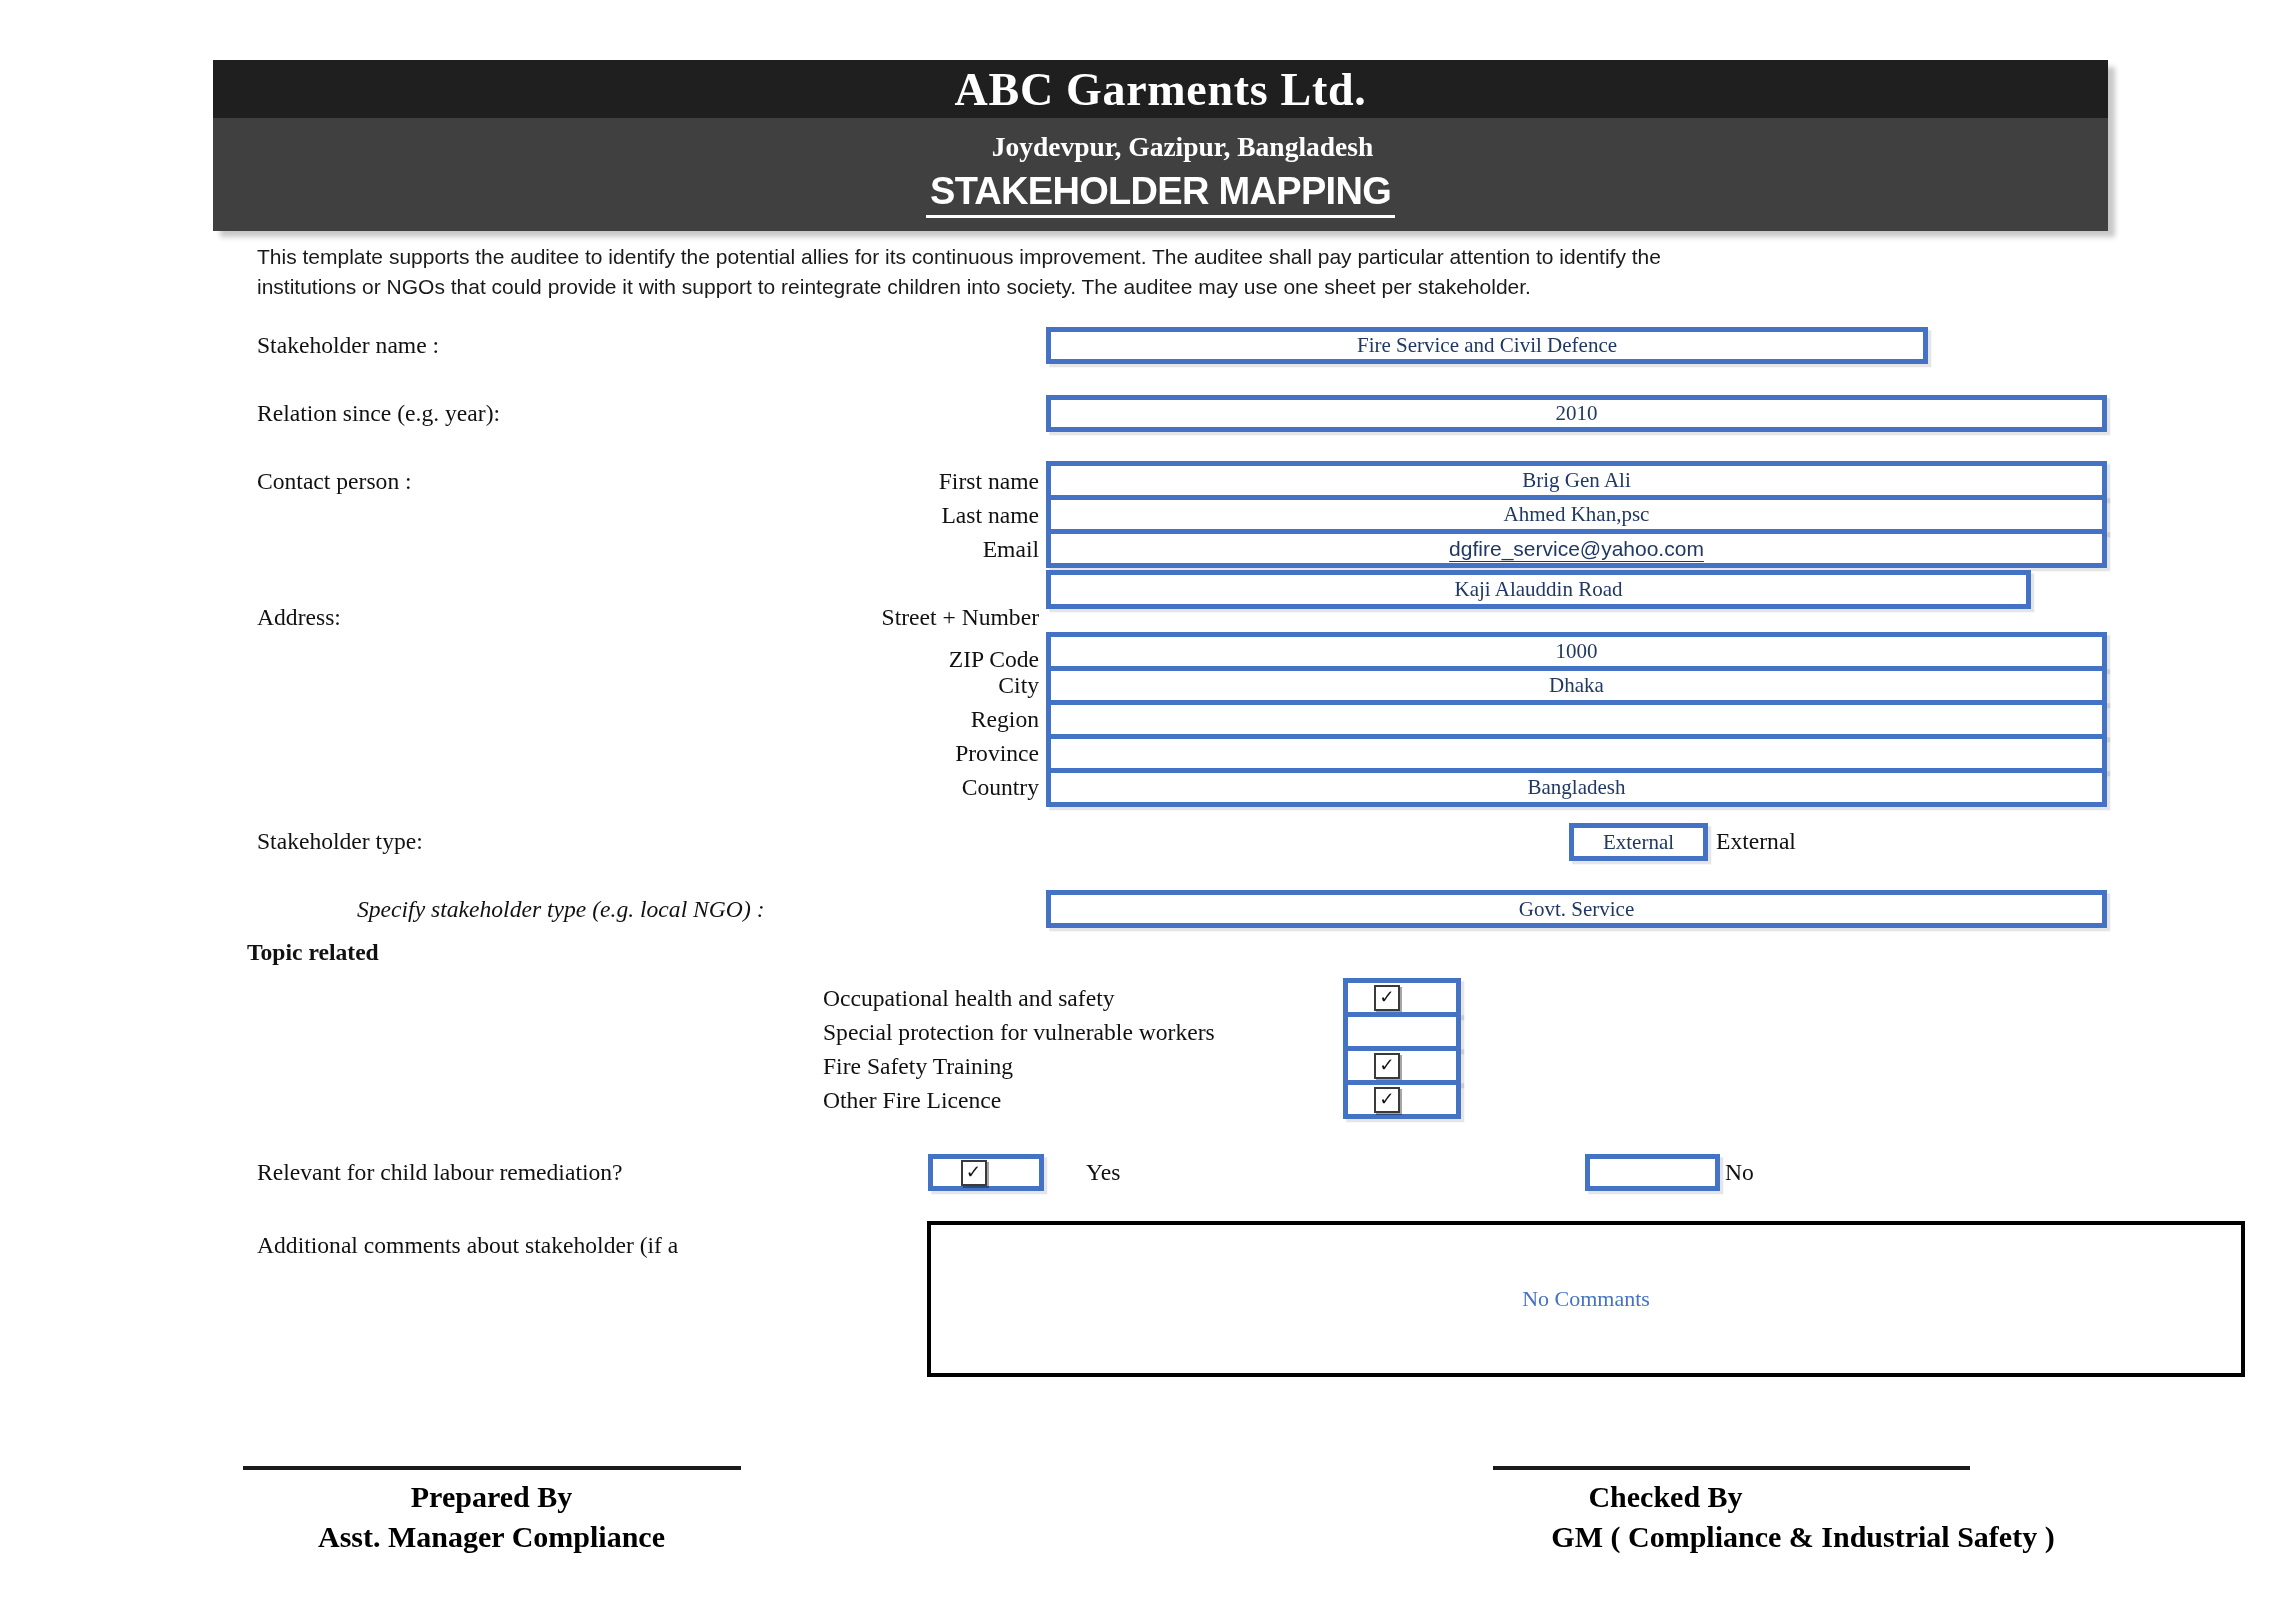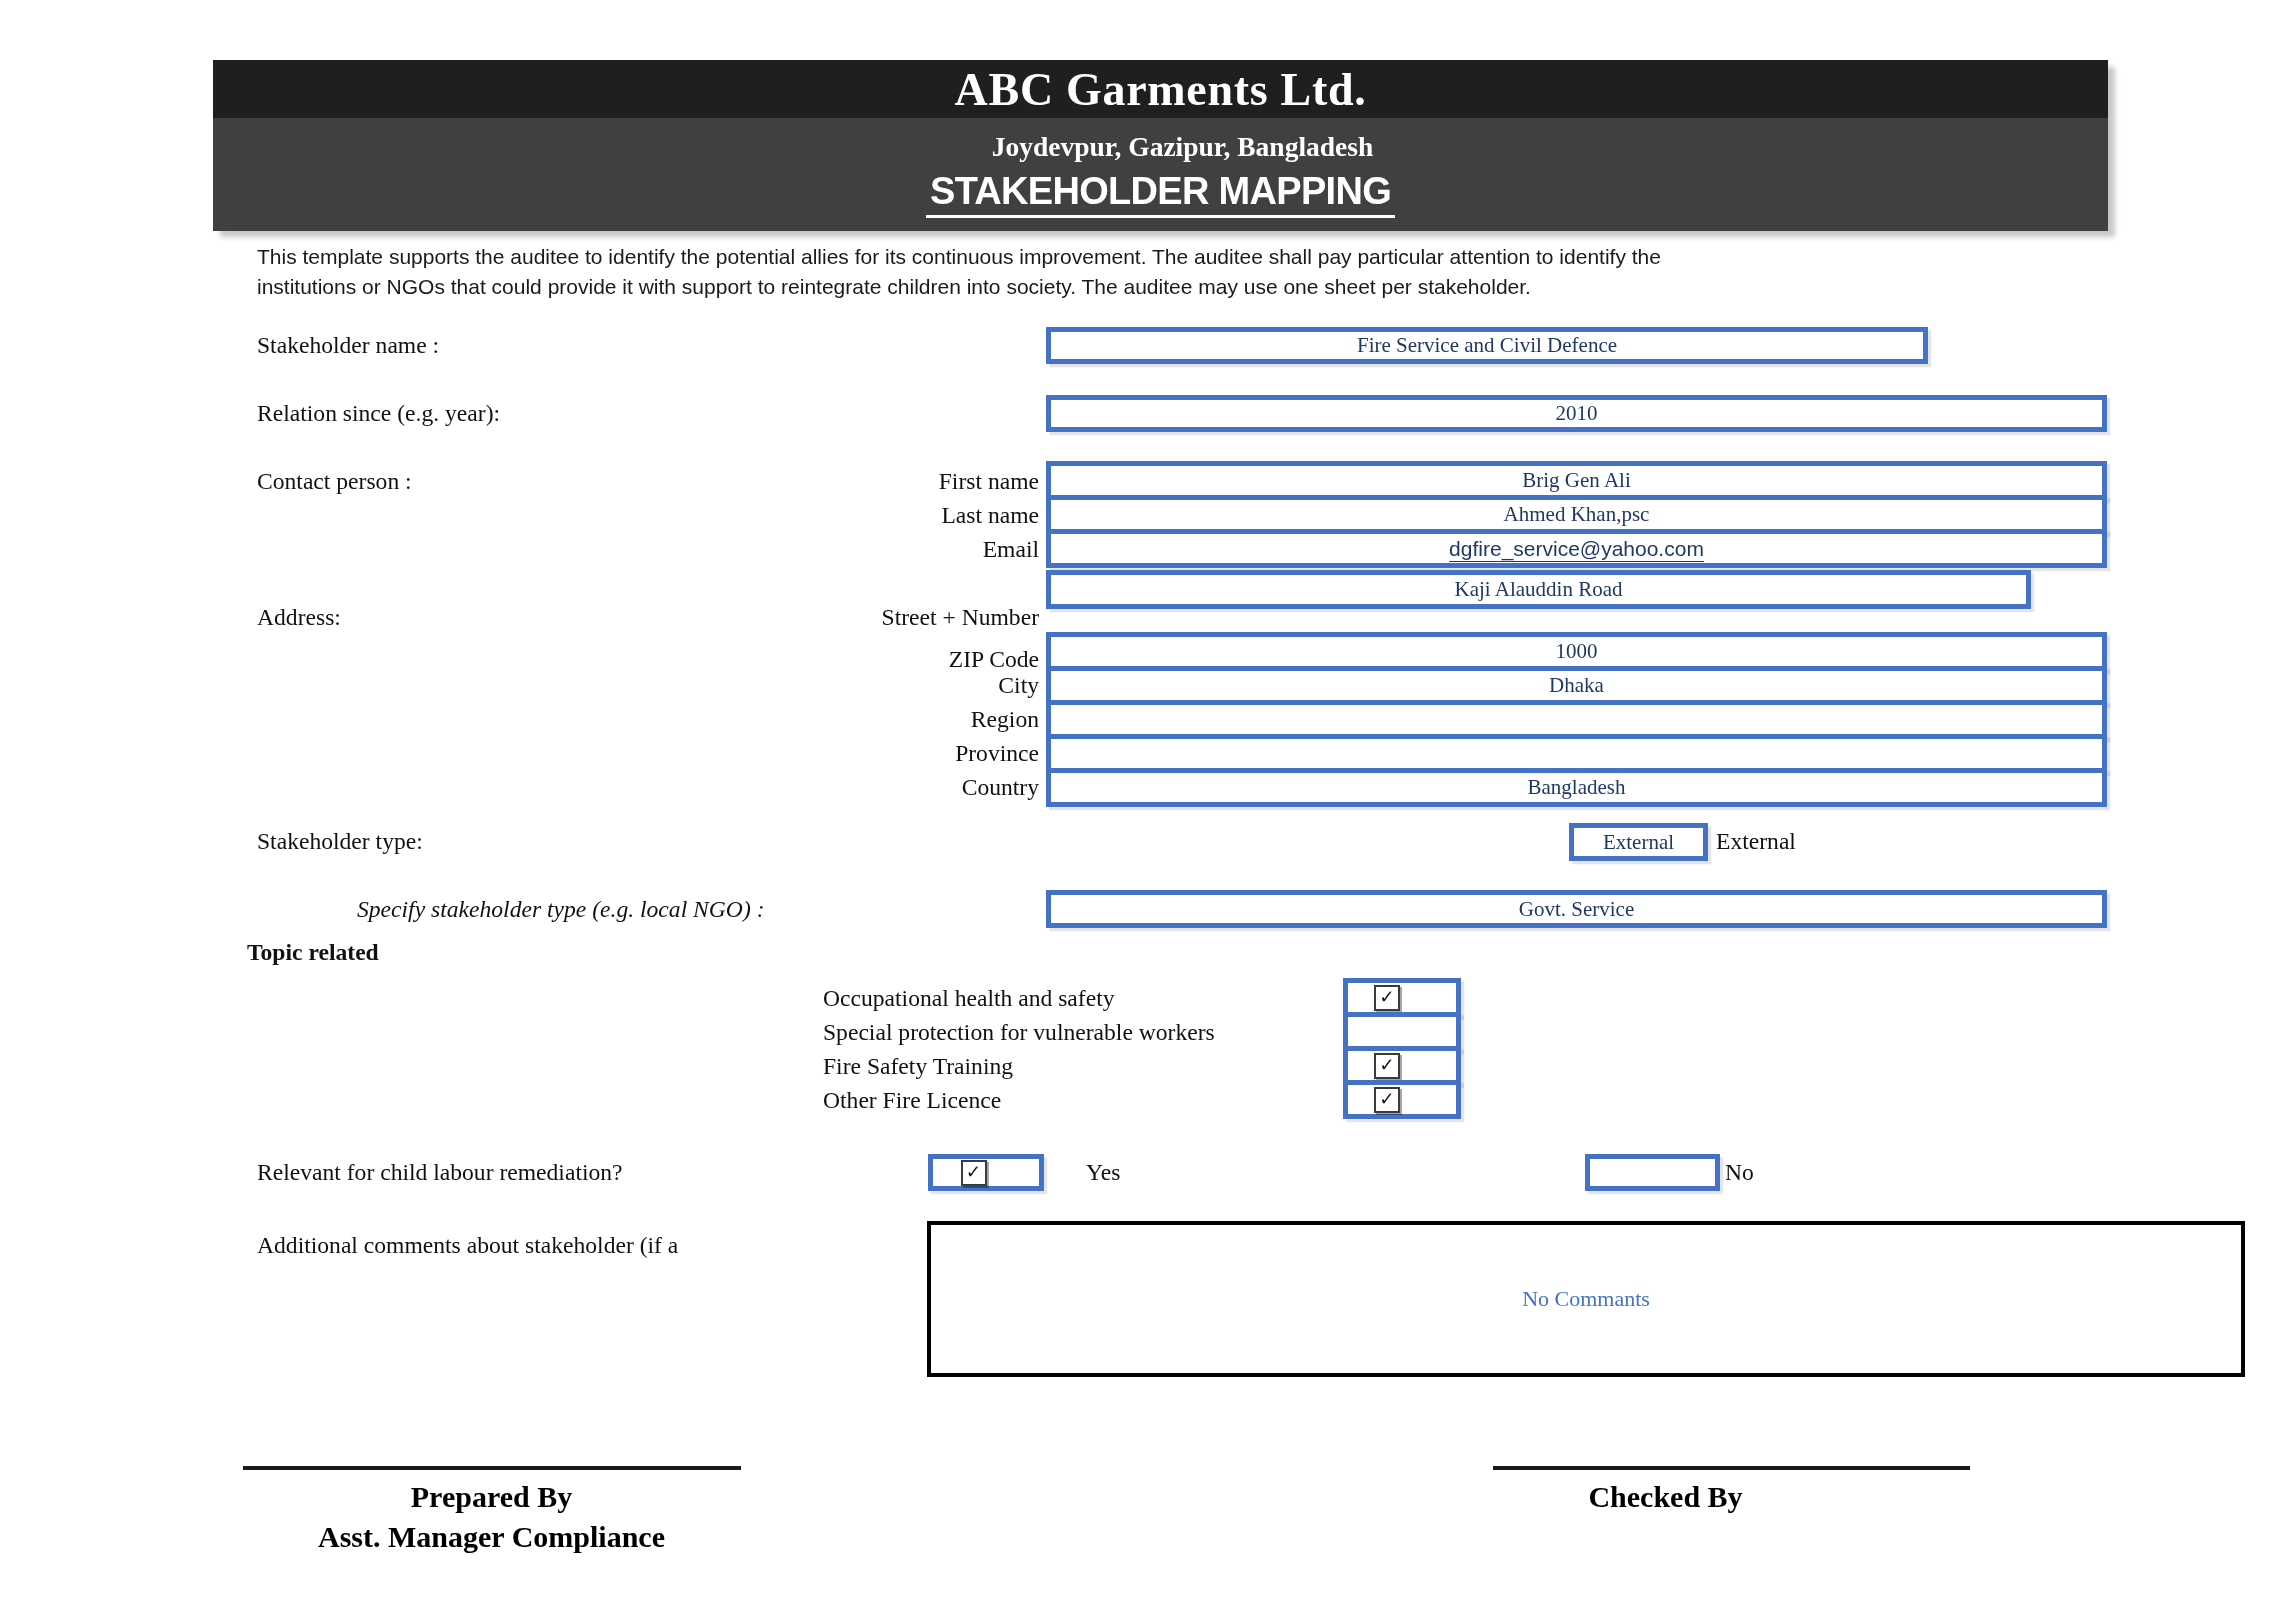--- a/index.html
+++ b/index.html
@@ -164,15 +164,16 @@
   <div class="lbl clip" style="left:257px;top:1231px;">Additional comments about stakeholder (if a</div>
   <div class="comment-box">
     <span class="comment-text">No Commants</span>
   </div>
 
   <div class="sigline" style="left:243px;top:1466px;width:498px;"></div>
   <div class="sigtext" style="left:230px;top:1478px;width:523px;">Prepared By</div>
   <div class="sigtext" style="left:230px;top:1518px;width:523px;">Asst. Manager Compliance</div>
   <div class="sigline" style="left:1493px;top:1466px;width:477px;"></div>
   <div class="sigtext" style="left:1404px;top:1478px;width:523px;">Checked By</div>
+  <div class="sigtext" style="left:1492px;top:1518px;width:622px;">GM ( Compliance &amp; Industrial Safety )</div>
 
 </div>
 
 
 </body></html>

